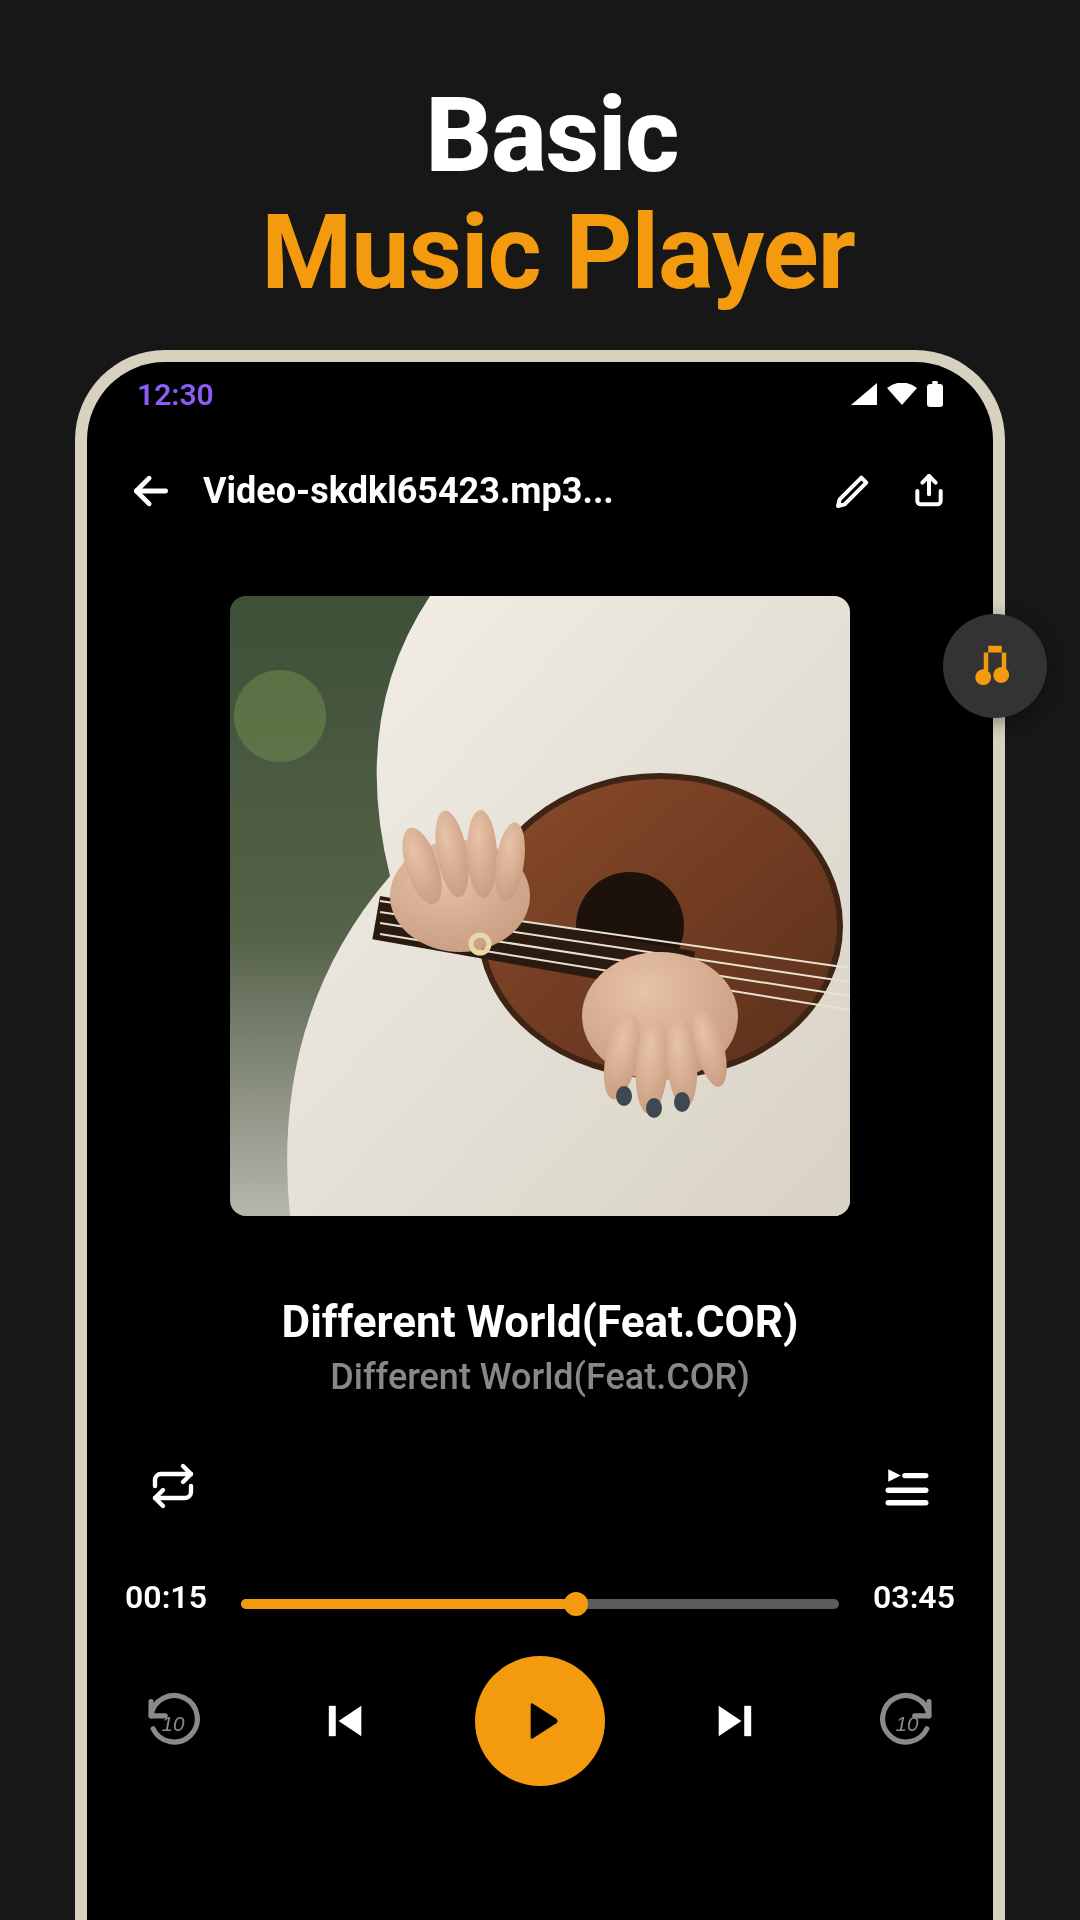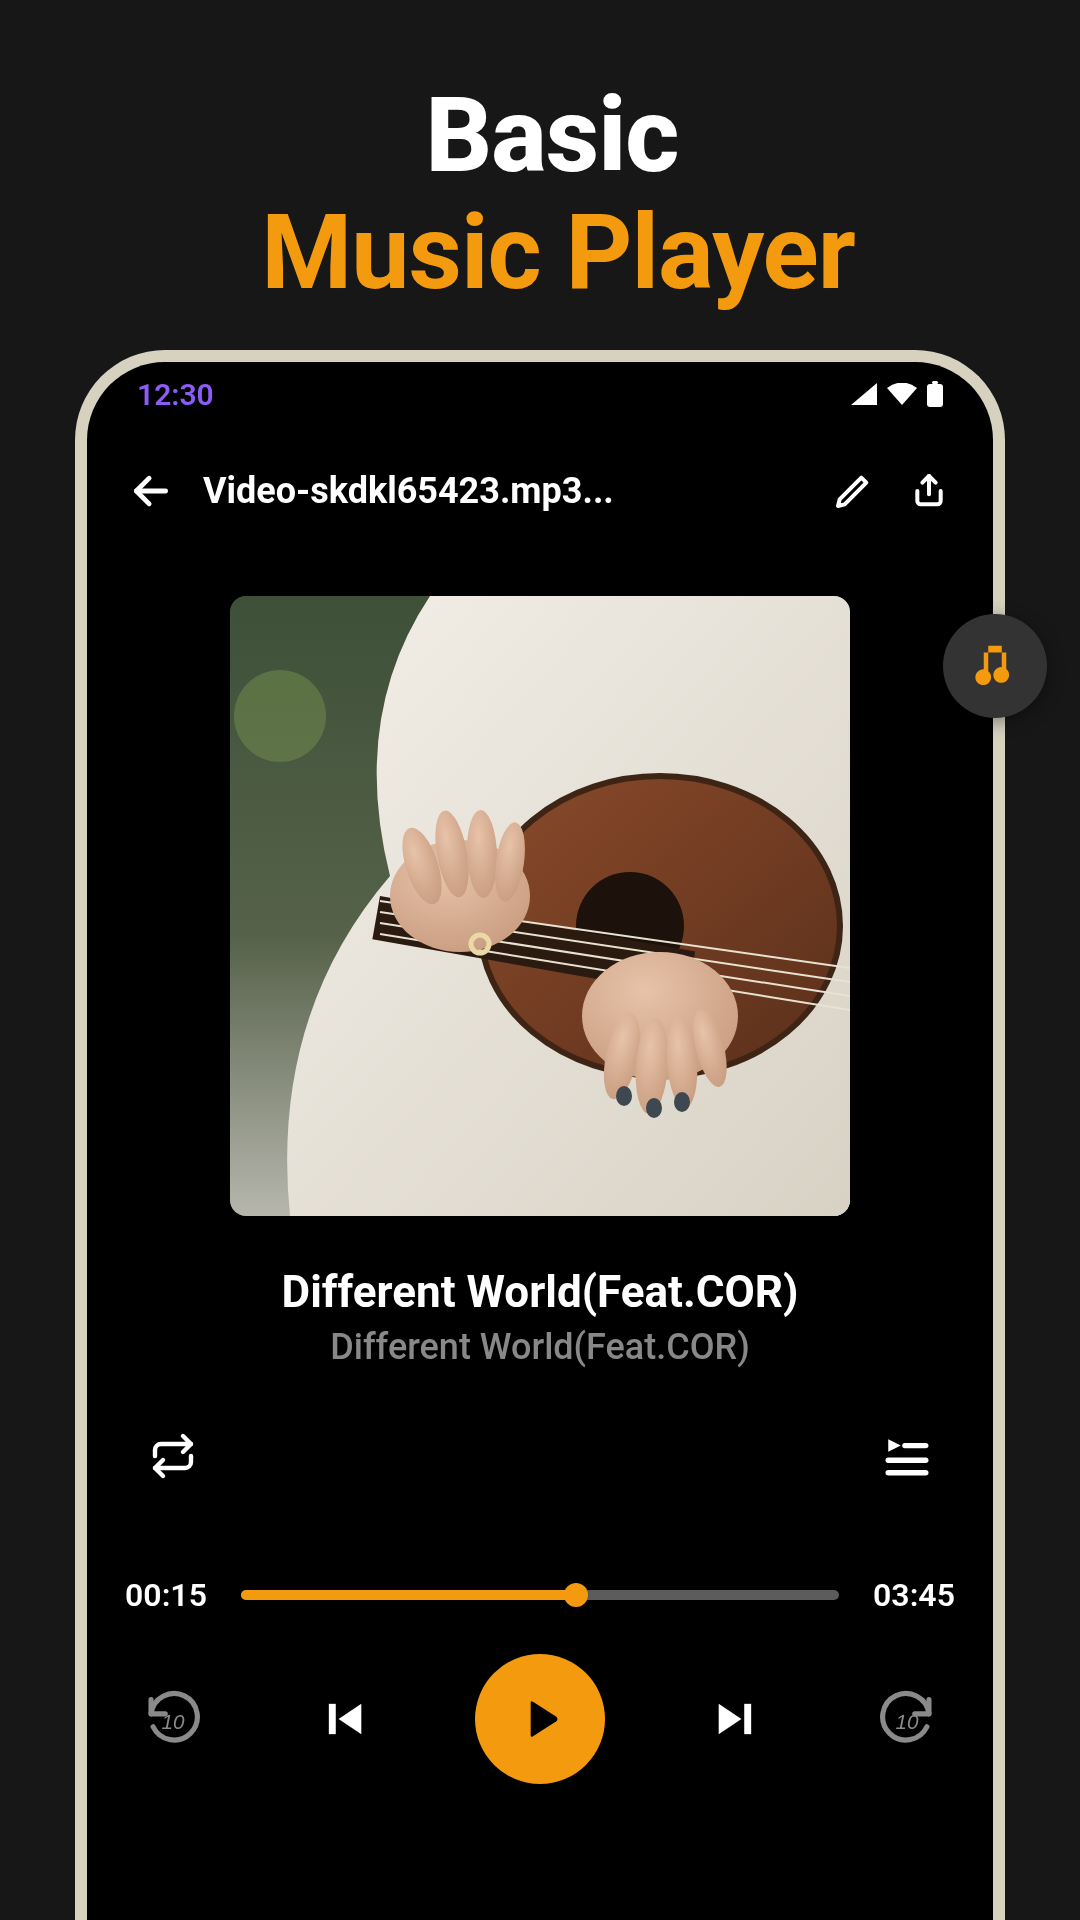--- a/index.html
+++ b/index.html
@@ -30,30 +30,30 @@
   
   .art-wrap { display: flex; justify-content: center; margin-top: 60px; }
   .art { width: 620px; height: 620px; border-radius: 16px; overflow: hidden; position: relative; background: #2a2a2a; }
   .art svg { width: 100%; height: 100%; display: block; }
 
   
   .fab { position: absolute; right: -52px; top: 614px; width: 104px; height: 104px; border-radius: 52px; background: #333333;
          display: flex; align-items: center; justify-content: center; box-shadow: 0 4px 18px rgba(0,0,0,.4); }
 
   
-  .track-info { text-align: center; margin-top: 50px; }
+  .track-info { text-align: center; margin-top: 80px; }
   .track-title { color: #fff; font-size: 44px; font-weight: 700; }
   .track-sub { color: #888; font-size: 36px; font-weight: 500; margin-top: 8px; }
 
   
   .row-opts { display: flex; align-items: center; justify-content: space-between; padding: 0 58px; margin-top: 60px; }
   .row-opts .iconbtn { width: 56px; height: 56px; display: flex; align-items: center; justify-content: center; }
 
   
-  .progress-row { display: flex; align-items: center; gap: 30px; padding: 0 34px; margin-top: 92px; }
+  .progress-row { display: flex; align-items: flex-end; gap: 30px; padding: 0 34px; margin-top: 64px; }
   .time-label { color: #fff; font-size: 32px; font-weight: 600; width: 90px; text-align: center; }
   .seek { flex: 1; position: relative; height: 24px; }
   .seek-track { position: absolute; top: 50%; left: 0; right: 0; height: 10px; transform: translateY(-50%);
                 background: #5c5c5c; border-radius: 6px; }
   .seek-fill  { position: absolute; top: 50%; left: 0; height: 10px; transform: translateY(-50%);
                 background: #f39a0e; border-radius: 6px; }
   .seek-thumb { position: absolute; top: 50%; width: 24px; height: 24px; border-radius: 12px;
                 background: #f39a0e; transform: translate(-50%, -50%); }
 
   

